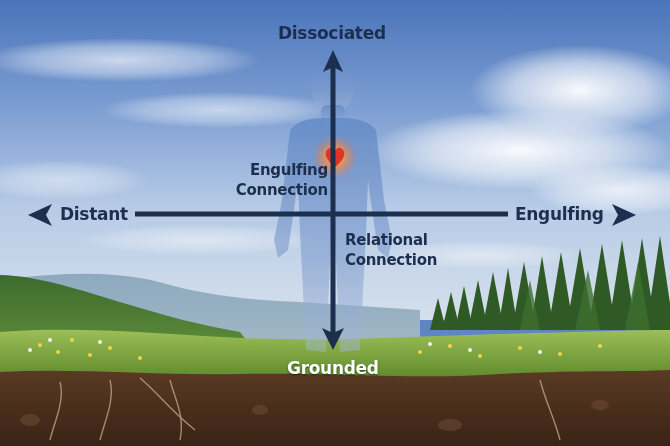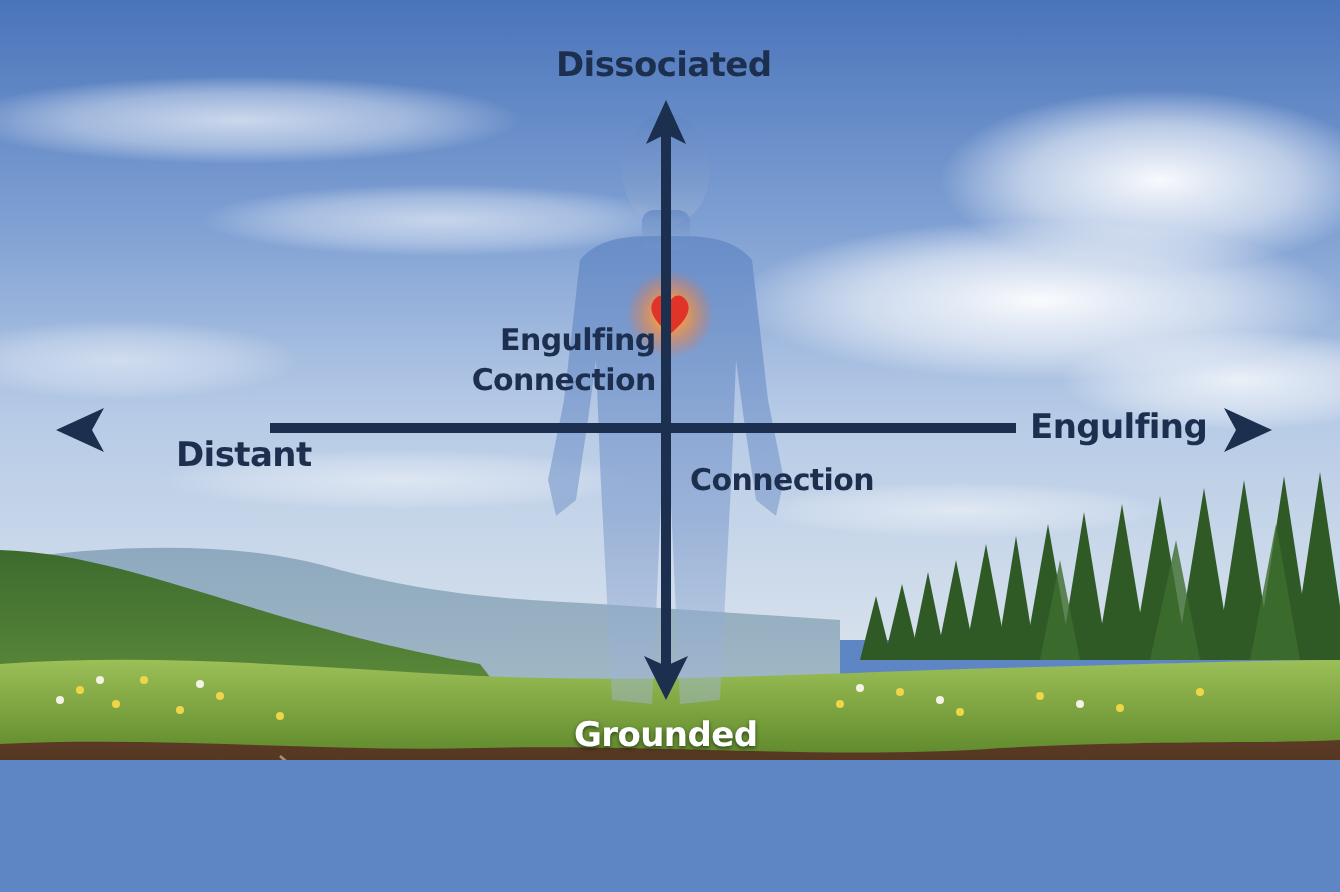--- a/index.html
+++ b/index.html
@@ -1,17 +1,17 @@
 <!DOCTYPE html>
 <html><head>
   <meta charset="utf-8">
   <style>
     html, body { margin: 0; padding: 0; }
     body { width: 670px; height: 446px; overflow: hidden; background: #5f86c4; }
-    .scene { position: relative; width: 670px; height: 380px; overflow: hidden; }
+    .scene { position: relative; width: 670px; height: 446px; overflow: hidden; }
     svg.bg { position: absolute; left: 0; top: 0; }
     .label {
       position: absolute;
       font-family: "DejaVu Sans", sans-serif;
       font-weight: bold;
       color: #1c2f4f;
       white-space: nowrap;
       letter-spacing: -0.3px;
     }
     .label.axis { font-size: 17px; }
@@ -162,26 +162,27 @@
       <line x1="135" y1="214" x2="508" y2="214" stroke-width="5"></line>
     </g>
 
     <path d="M333,50 L323,72 L333,67 L343,72 Z" fill="#1c2f4f"></path>
     <path d="M333,350 L322,328 L333,333 L344,328 Z" fill="#1c2f4f"></path>
     <path d="M28,215 L52,204 L46,215 L52,226 Z" fill="#1c2f4f"></path>
     <path d="M636,215 L612,204 L618,215 L612,226 Z" fill="#1c2f4f"></path>
   </svg>
 
   <div class="label axis" style="left:278px; top:23px;">Dissociated</div>
-  <div class="label axis" style="left:60px; top:218px;margin-left:28px;">Distant</div>
+  <div class="label axis" style="left:60px; top:204px;">Distant</div>
   <div class="label axis" style="left:515px; top:204px;">Engulfing</div>
   <div class="label ground" style="left:287px; top:358px;">Grounded</div>
 
   <div class="label quad left" style="left:228px; top:160px;">
     <div style="padding-left:22px;">Engulfing</div>
     <div>Connection</div>
   </div>
 
   <div class="label quad right" style="left:345px; top:230px;">
+    <div>Relational</div>
     <div>Connection</div>
   </div>
 
 </div>
 
 </body></html>

